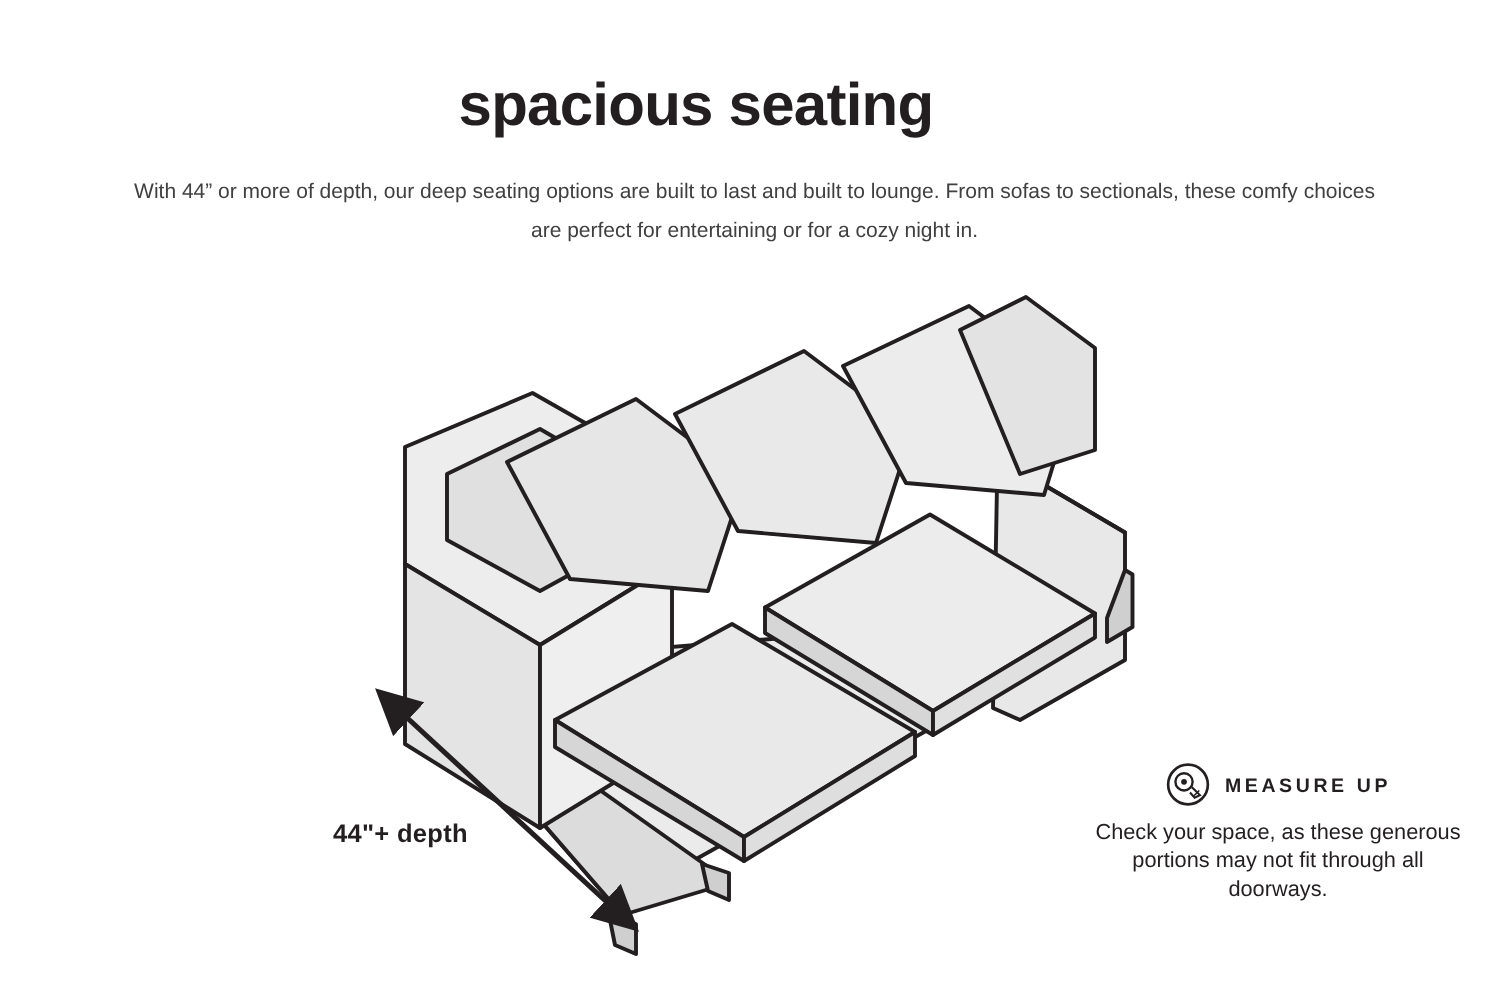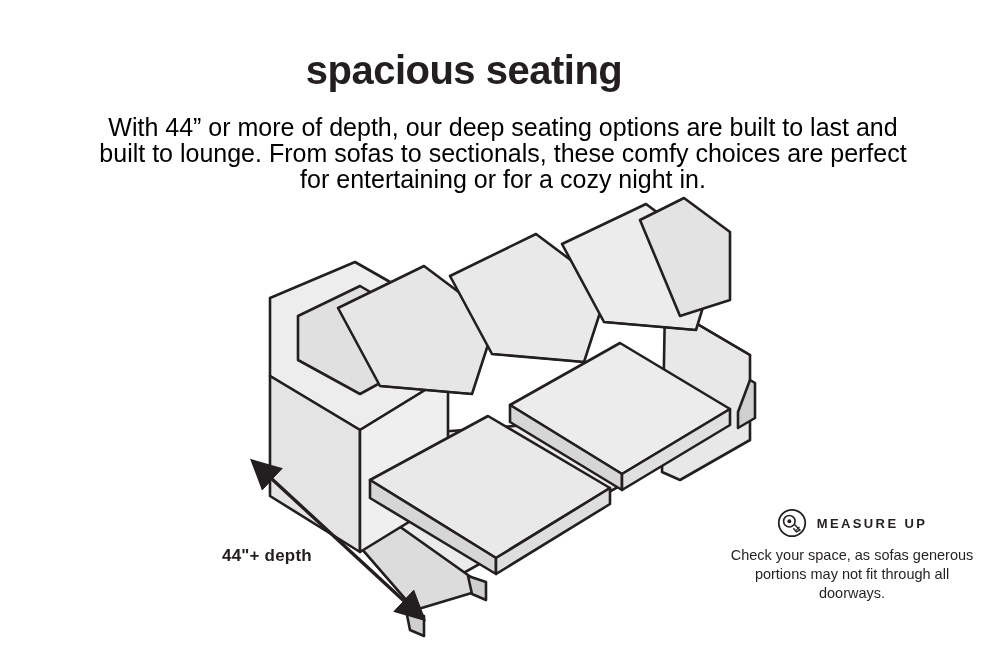--- a/index.html
+++ b/index.html
@@ -28,23 +28,23 @@
     font-weight: bold;
     letter-spacing: -0.5px;
     color: #231f20;
   }
   #subtitle {
     position: absolute;
     top: 114px;
     left: 88px;
     width: 830px;
     text-align: center;
-    font-size: 25px;
+    font-size: 14px;
     line-height: 26px;
-    color: #000000;
+    color: #404040;
   }
   #illustration {
     position: absolute;
     top: 180px;
     left: 210px;
     width: 600px;
     height: 470px;
   }
   #depth-label {
     position: absolute;
@@ -160,16 +160,16 @@
         <svg viewBox="0 0 34 34" width="30" height="30" xmlns="http://www.w3.org/2000/svg">
           <circle cx="17" cy="17" r="15" fill="none" stroke="#231f20" stroke-width="2"></circle>
           <circle cx="14" cy="15" r="6.5" fill="none" stroke="#231f20" stroke-width="1.8"></circle>
           <circle cx="14" cy="15" r="2.2" fill="#231f20"></circle>
           <path d="M20 19 L26 25 L22 27 L18.5 23" fill="none" stroke="#231f20" stroke-width="1.6"></path>
           <path d="M21.5 25.5 L25.5 21.5" stroke="#231f20" stroke-width="1.2"></path>
         </svg>
       </span>
       <span class="mh-text">MEASURE UP</span>
     </div>
-    <div id="measure-body">Check your space, as sofas generous portions may not fit through all doorways.</div>
+    <div id="measure-body">Check your space, as these generous portions may not fit through all doorways.</div>
   </div>
 
 </div>
 
 </body></html>

